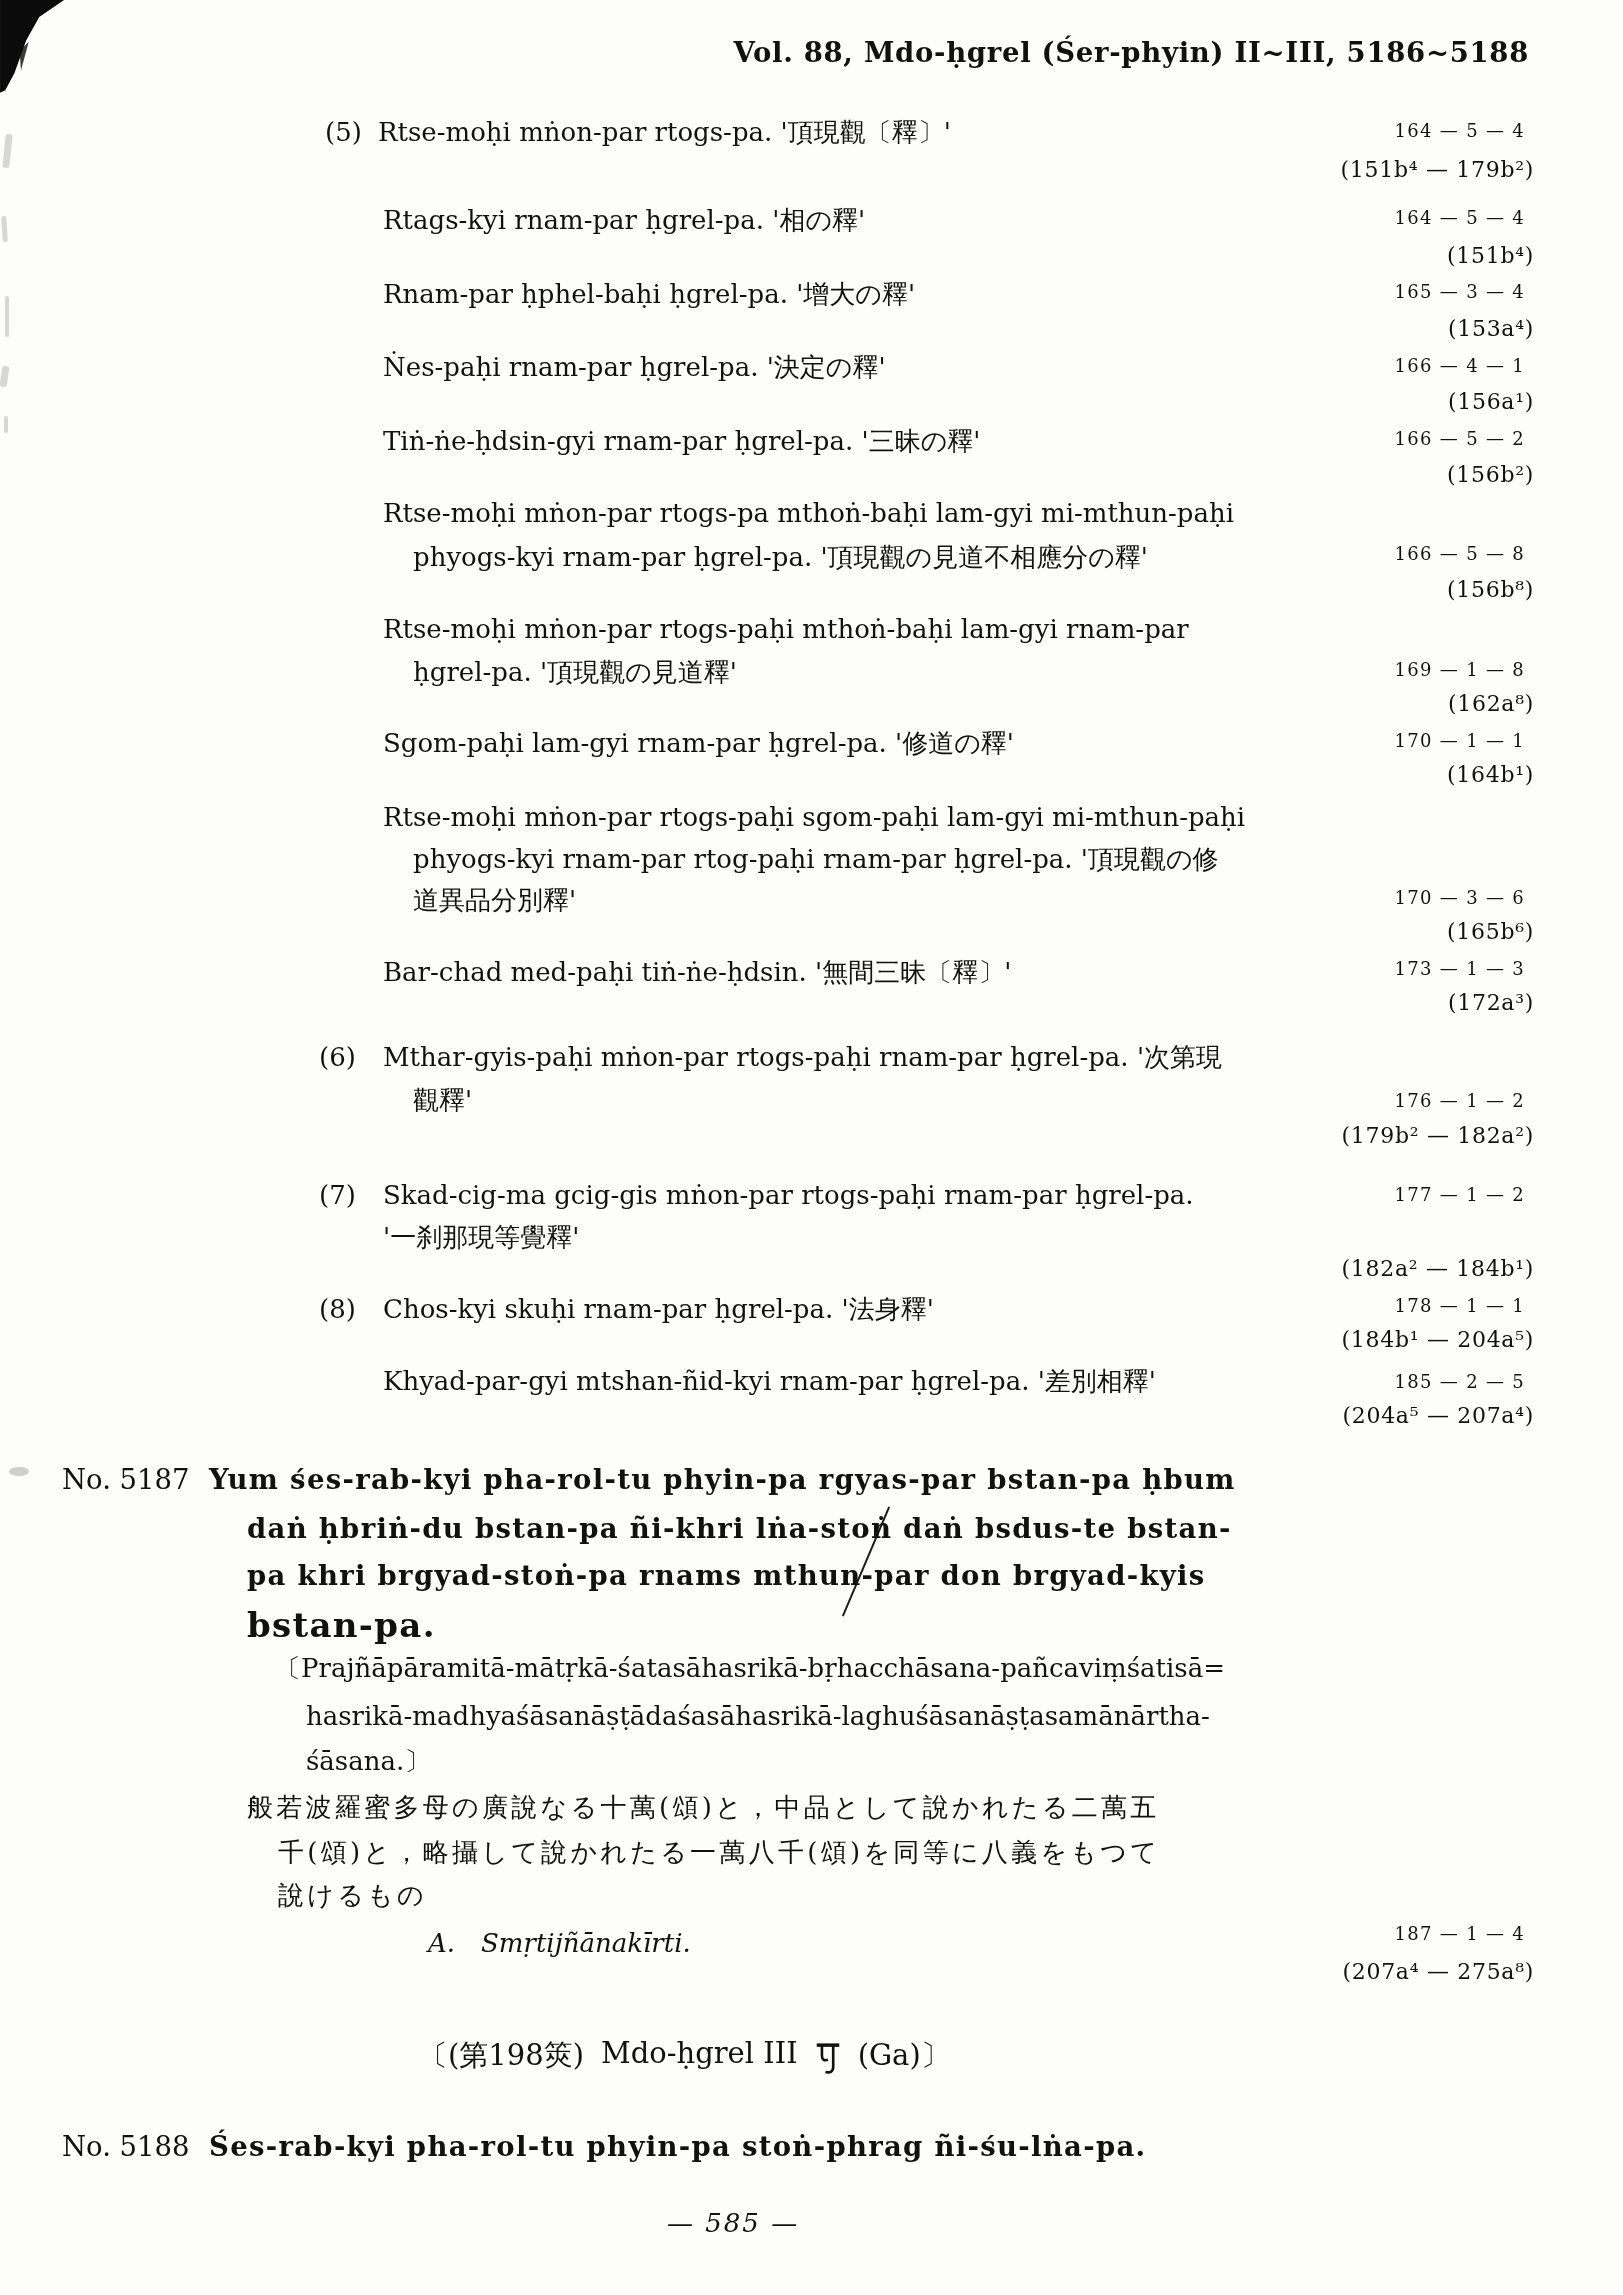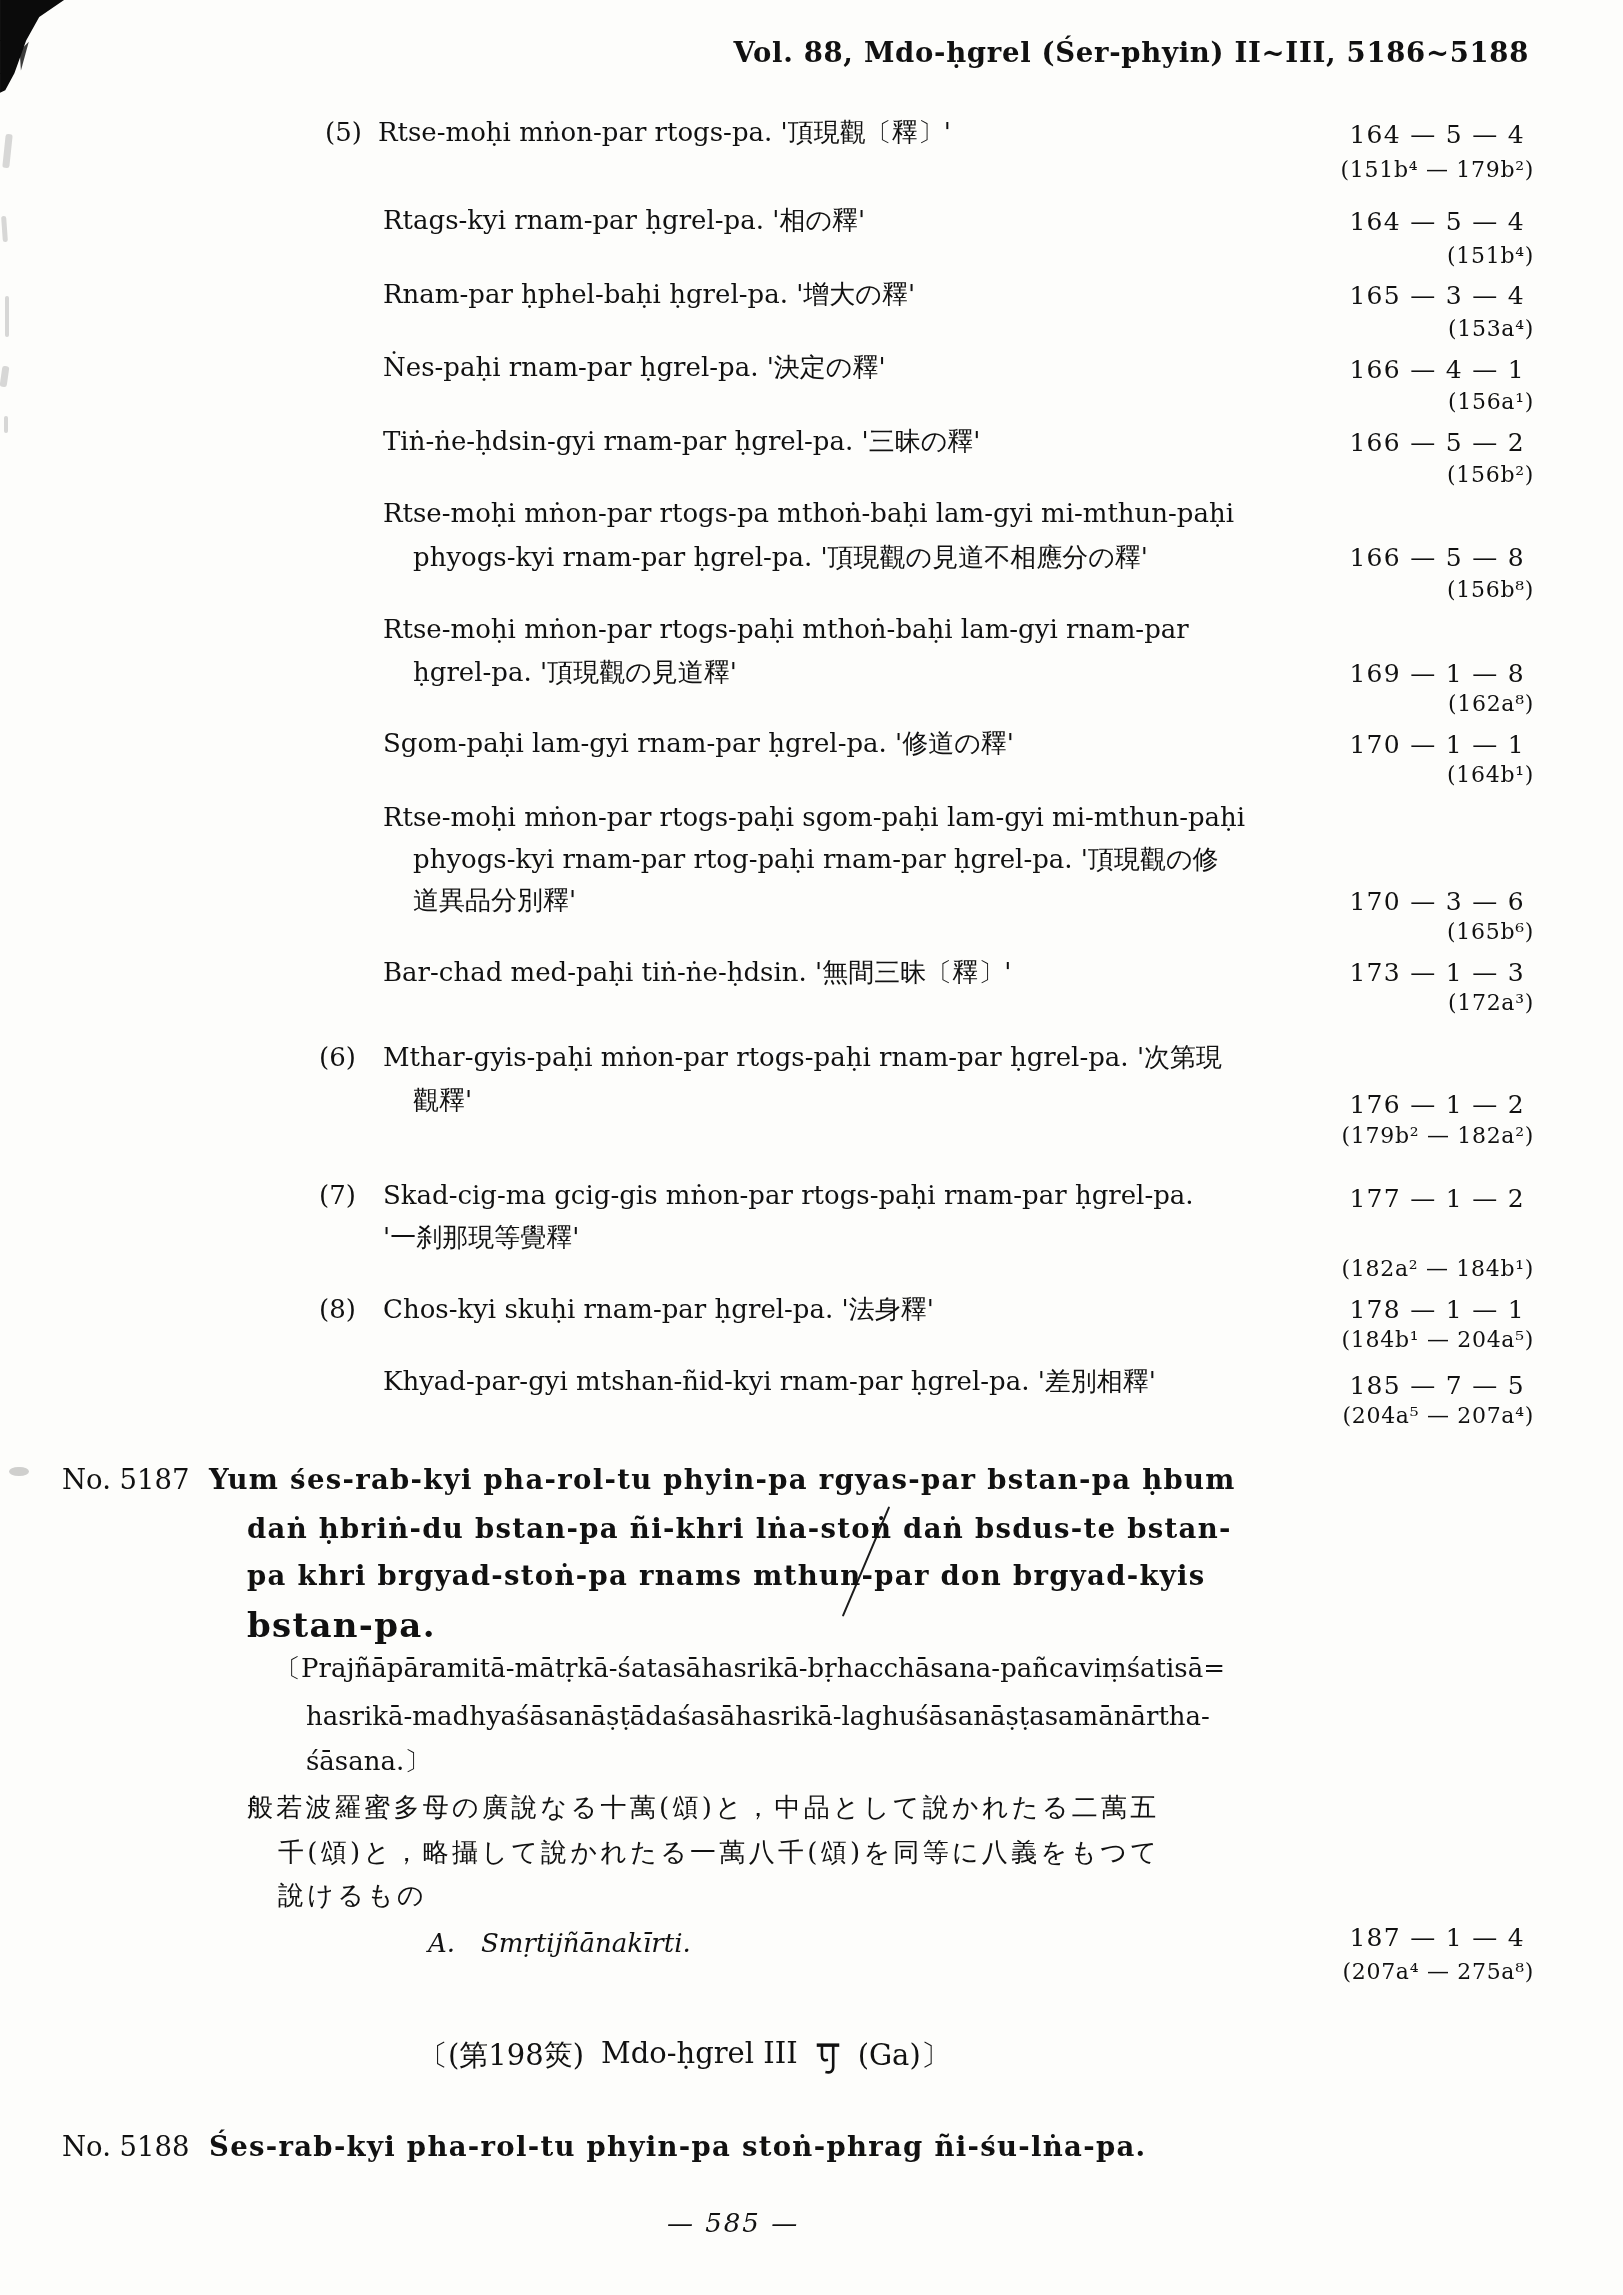--- a/index.html
+++ b/index.html
@@ -1,21 +1,21 @@
 <!DOCTYPE html>
 <html style="font-size:10.5px"><head>
 <meta charset="utf-8">
 <style>
   html,body{margin:0;padding:0;background:#e8e8e4;}
   .page{
     position:relative;width:1624px;height:2295px;background:#fdfdfb;
     font-family:"DejaVu Serif", serif;color:#111;overflow:hidden;
   }
   .ln{position:absolute;white-space:nowrap;font-size:26px;line-height:1.25;}
-  .ref{position:absolute;right:99px;white-space:nowrap;font-size:25px;letter-spacing:1.3px;}
+  .ref{position:absolute;right:99px;white-space:nowrap;font-size:18px;letter-spacing:1.3px;}
   .folio{position:absolute;right:90px;white-space:nowrap;font-size:22px;letter-spacing:0.7px;}
   .hdr{position:absolute;right:95px;top:36px;font-size:27.5px;font-weight:bold;white-space:nowrap;letter-spacing:0.7px;}
   .bold{font-weight:bold;letter-spacing:1.3px;}
   .it{font-style:italic;}
   .jp{letter-spacing:3.3px;}
   .footer{position:absolute;left:667px;top:2208px;font-size:26px;letter-spacing:2px;font-style:italic;}
   .artifact{position:absolute;}
   .smudge{position:absolute;background:#777;opacity:.28;border-radius:2.6px;}
   .stroke-annot{position:absolute;left:865px;top:1502px;width:2px;height:119px;background:#1c1c1c;transform:rotate(23deg);border-radius:1.3px;}
   .volnote{position:absolute;left:419px;top:2036px;font-size:29px;display:flex;align-items:flex-start;gap:17px;white-space:nowrap;}
@@ -96,21 +96,21 @@
   <div class="ln" style="left:383px;top:1221px">'一刹那現等覺釋'</div>
   <div class="ref" style="top:1184px">177 — 1 — 2</div>
   <div class="folio" style="top:1256px">(182a² — 184b¹)</div>
 
   <div class="ln" style="left:319px;top:1293px">(8)</div>
   <div class="ln" style="left:383px;top:1293px">Chos-kyi skuḥi rnam-par ḥgrel-pa. '法身釋'</div>
   <div class="ref" style="top:1295px">178 — 1 — 1</div>
   <div class="folio" style="top:1327px">(184b¹ — 204a⁵)</div>
 
   <div class="ln" style="left:383px;top:1365px">Khyad-par-gyi mtshan-ñid-kyi rnam-par ḥgrel-pa. '差別相釋'</div>
-  <div class="ref" style="top:1371px">185 — 7 — 5</div>
+  <div class="ref" style="top:1371px">185 — 2 — 5</div>
   <div class="folio" style="top:1403px">(204a⁵ — 207a⁴)</div>
 
   <div class="ln" style="left:62px;top:1462px;font-size:27.5px">No. 5187</div>
   <div class="ln bold" style="left:209px;top:1462px;font-size:27.5px">Yum śes-rab-kyi pha-rol-tu phyin-pa rgyas-par bstan-pa ḥbum</div>
   <div class="ln bold" style="left:247px;top:1511px;font-size:27.5px">daṅ ḥbriṅ-du bstan-pa ñi-khri lṅa-stoṅ daṅ bsdus-te bstan-</div>
   <div class="ln bold" style="left:247px;top:1558px;font-size:27.5px">pa khri brgyad-stoṅ-pa rnams mthun-par don brgyad-kyis</div>
   <div class="ln bold" style="left:247px;top:1604px;font-size:34px">bstan-pa.</div>
 
   <div class="ln" style="left:275px;top:1652px">〔Prajñāpāramitā-mātṛkā-śatasāhasrikā-bṛhacchāsana-pañcaviṃśatisā=</div>
   <div class="ln" style="left:306px;top:1700px">hasrikā-madhyaśāsanāṣṭādaśasāhasrikā-laghuśāsanāṣṭasamānārtha-</div>

